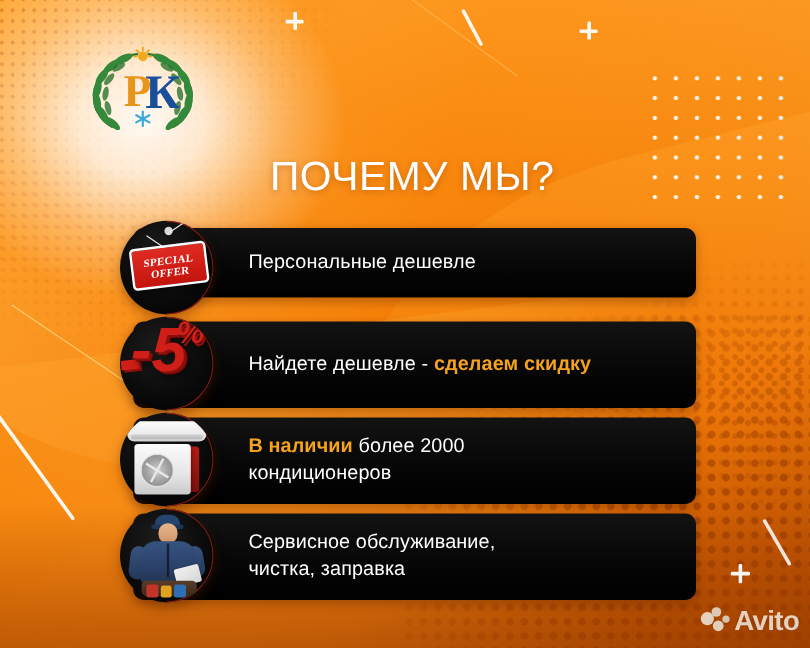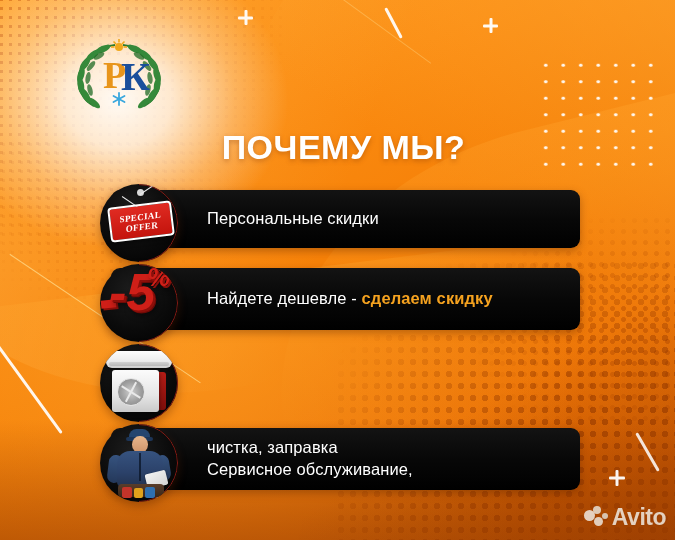--- a/index.html
+++ b/index.html
@@ -108,36 +108,36 @@
   .logo-name{
     margin-top:2px;font-size:21px;font-weight:700;letter-spacing:.5px;
     font-family:"Liberation Serif",serif;
   }
   .logo-name .p1{color:#e8951b;}
   .logo-name .p2{color:#1a4f9c;}
 
   
   .headline{
     position:absolute;left:12px;right:0;top:128px;text-align:center;
-    font-size:34px;font-weight:700;color:#fff;letter-spacing:.5px;
+    font-size:34px;font-weight:400;color:#fff;letter-spacing:.5px;
     text-shadow:0 2px 5px rgba(120,45,0,.35);
   }
 
   
   .rows{position:absolute;left:0;top:186px;width:675px;}
   .row{position:relative;height:80px;}
   .bar{
     position:absolute;left:111px;top:4px;width:469px;height:58px;
     background:linear-gradient(180deg,#131313 0%,#070707 52%,#000 100%);
     border-radius:9px;
     box-shadow:0 3px 9px rgba(90,35,0,.38);
     display:flex;align-items:center;
     padding-left:96px;box-sizing:border-box;
   }
-  .row.tall .bar{height:62px;top:2px;}
+  .row.tall .bar{height:72px;top:2px;}
   .bar-text{
     color:#fff;font-size:16.5px;line-height:1.33;
     letter-spacing:.1px;
   }
   .hl{color:#f5a21f;font-weight:700;}
 
   .badge{
     position:absolute;left:100px;top:-2px;width:78px;height:78px;
     border-radius:50%;
     background:radial-gradient(circle at 42% 34%,#1d1d1d 0%,#0a0a0a 58%,#000 100%);
@@ -374,21 +374,21 @@
     </div>
   </div>
 
   <div class="headline">ПОЧЕМУ МЫ?</div>
 
   <div class="rows">
 
     <div class="row">
       <div class="bar">
         <div class="bar-text">
-          <div><span>Персональные скидки</span></div>
+          <div><span>Персональные дешевле</span></div>
         </div>
       </div>
       <div class="badge">
         <div class="ring"></div>
         <div class="tag-hook"></div>
         <div class="tag-string" style="left:22px;top:12px;width:22px;transform:rotate(34deg);"></div>
         <div class="tag-string" style="left:40px;top:10px;width:26px;transform:rotate(-34deg);"></div>
         <div class="tag-plate">
           <span>SPECIAL</span>
           <span>OFFER</span>
@@ -406,38 +406,44 @@
         <div class="ring"></div>
         <div class="fivepct">
           <span class="dash"></span>
           <span class="big">-5</span>
           <span class="pc">%</span>
         </div>
       </div>
     </div>
 
     <div class="row tall">
+      <div class="bar">
+        <div class="bar-text">
+          <div><span class="hl">В наличии</span><span> более 2000</span></div>
+          <div><span>кондиционеров</span></div>
+        </div>
+      </div>
       <div class="badge">
         <div class="ring"></div>
         <div class="ac">
           <div class="ac-indoor"></div>
           <div class="ac-side"></div>
           <div class="ac-outdoor">
             <div class="ac-fan"></div>
           </div>
           <div class="ac-pipe"></div>
         </div>
       </div>
     </div>
 
     <div class="row tall">
       <div class="bar">
         <div class="bar-text">
+          <div><span>Сервисное обслуживание,</span></div>
           <div><span>чистка, заправка</span></div>
-          <div><span>Сервисное обслуживание,</span></div>
         </div>
       </div>
       <div class="badge">
         <div class="ring"></div>
         <div class="tech">
           <div class="t-cap"></div>
           <div class="t-head"></div>
           <div class="t-arm-l"></div>
           <div class="t-arm-r"></div>
           <div class="t-body"></div>

